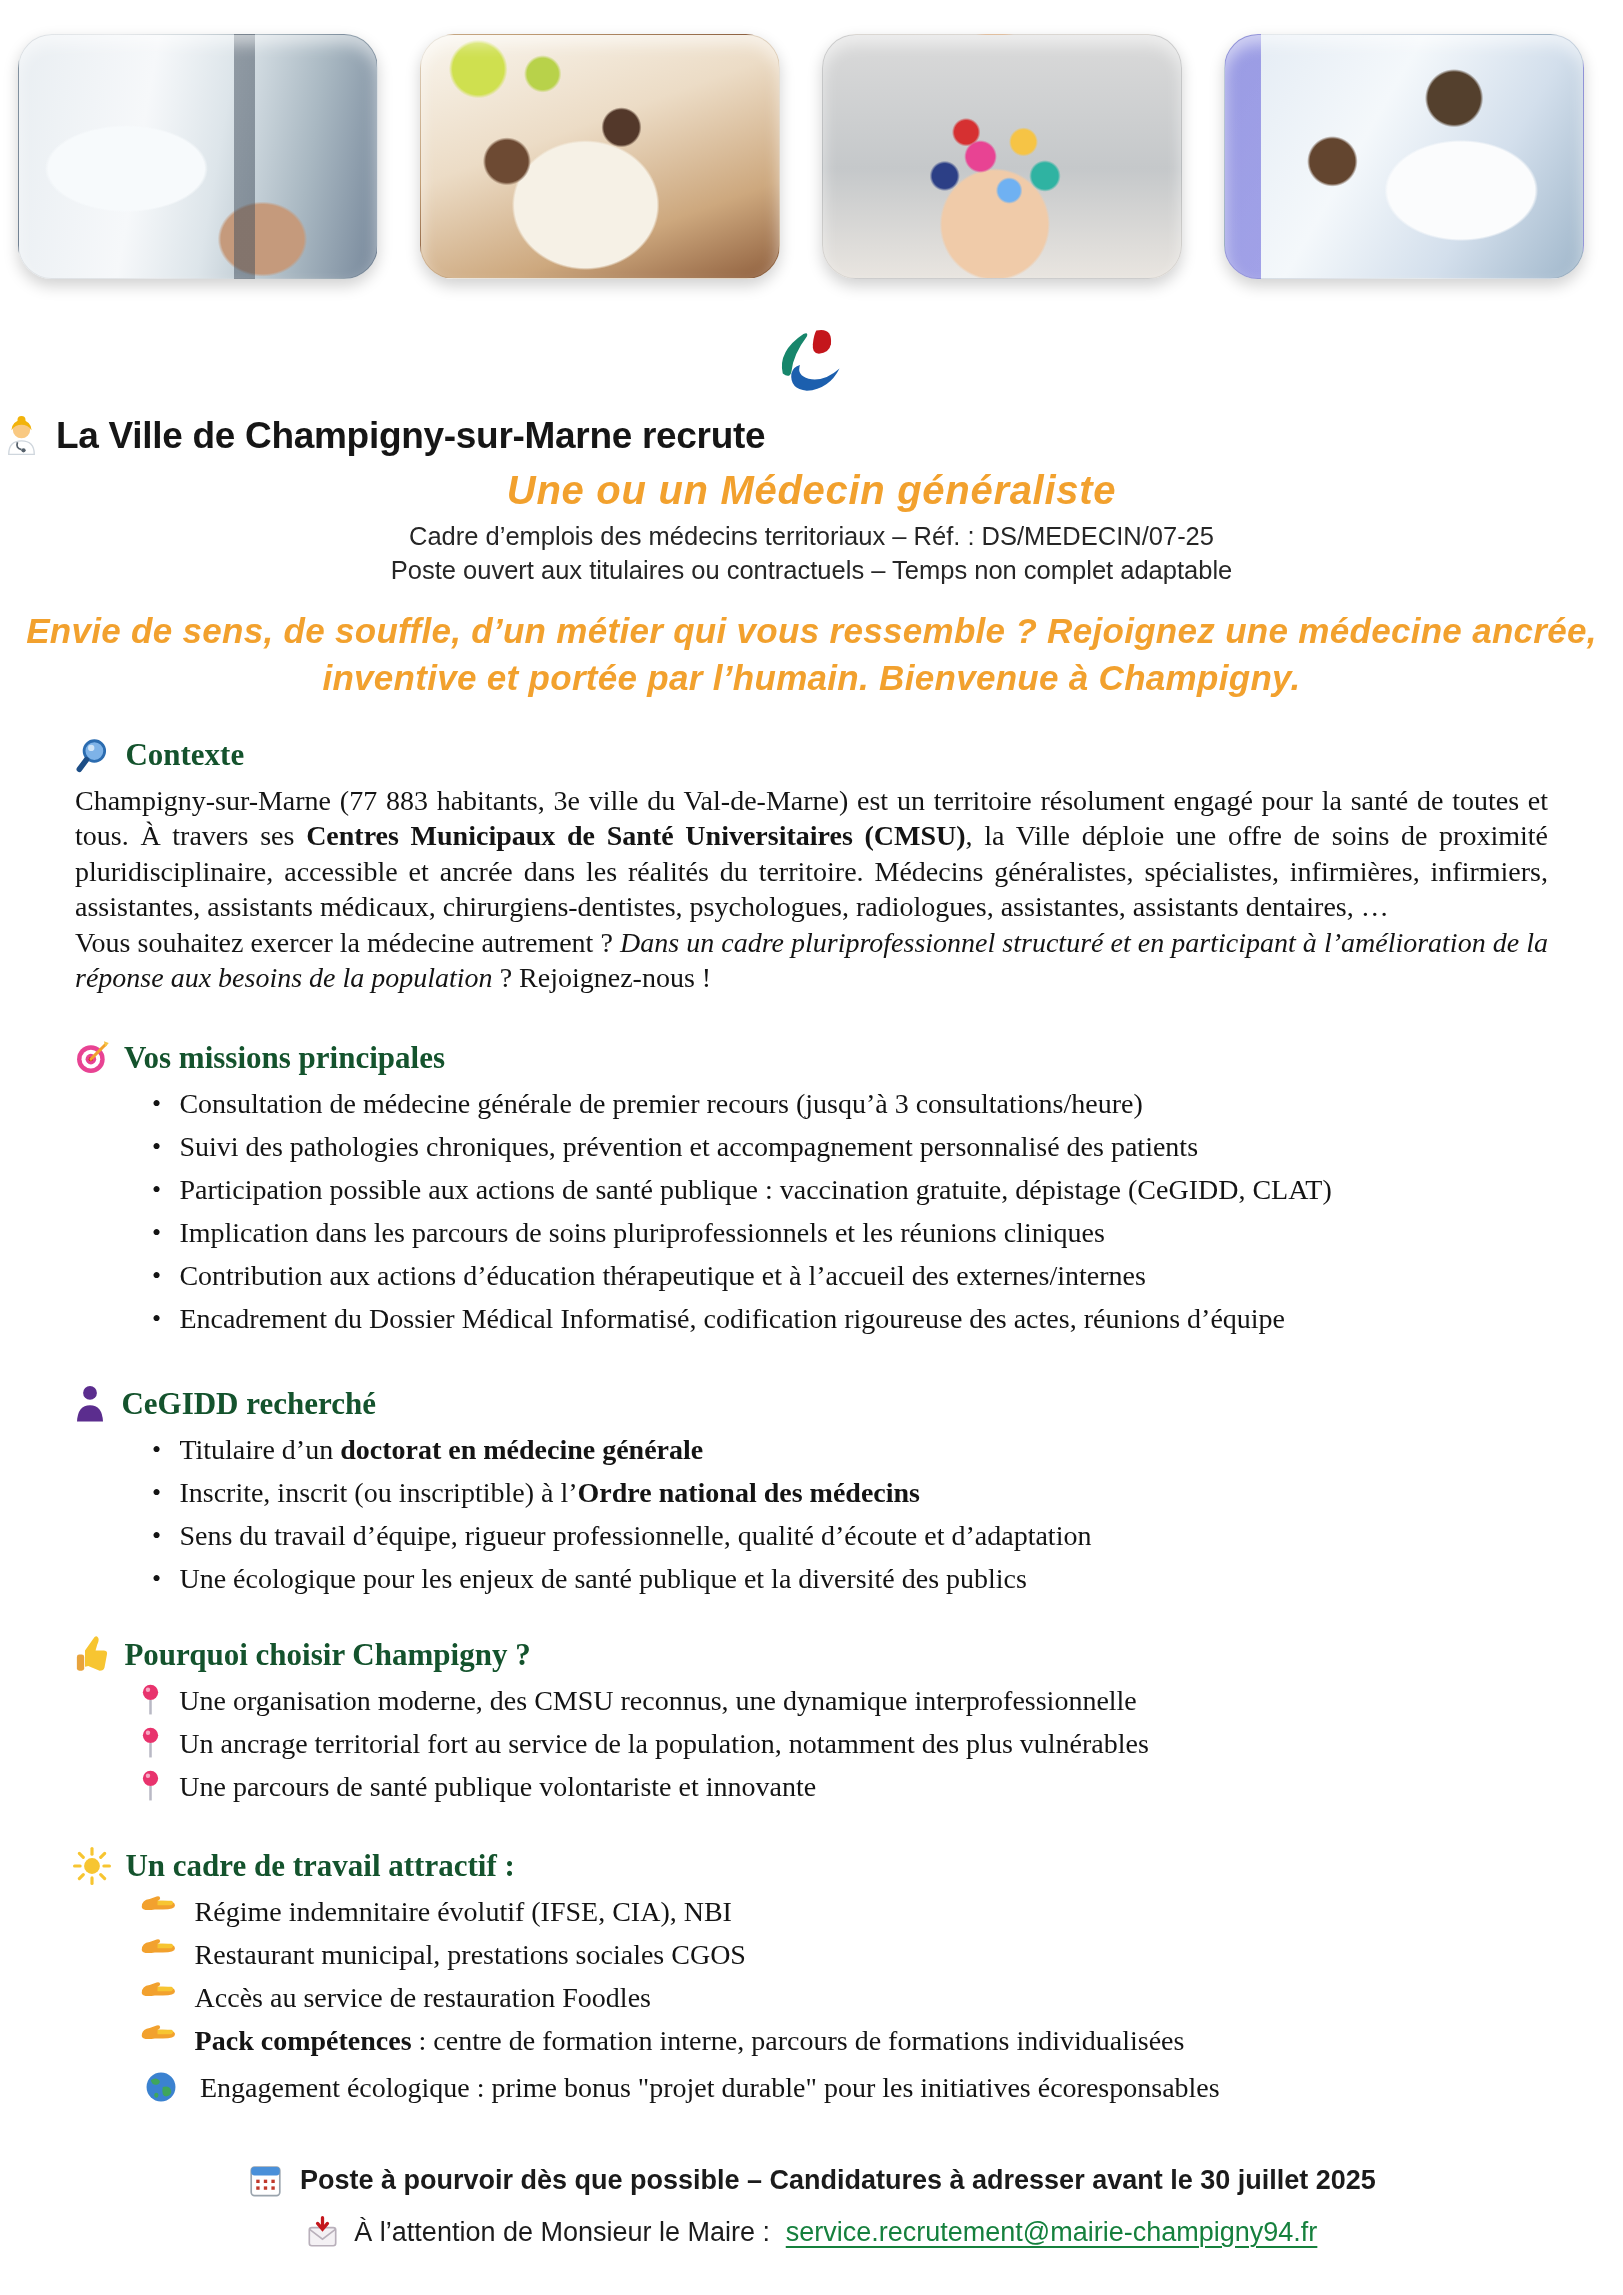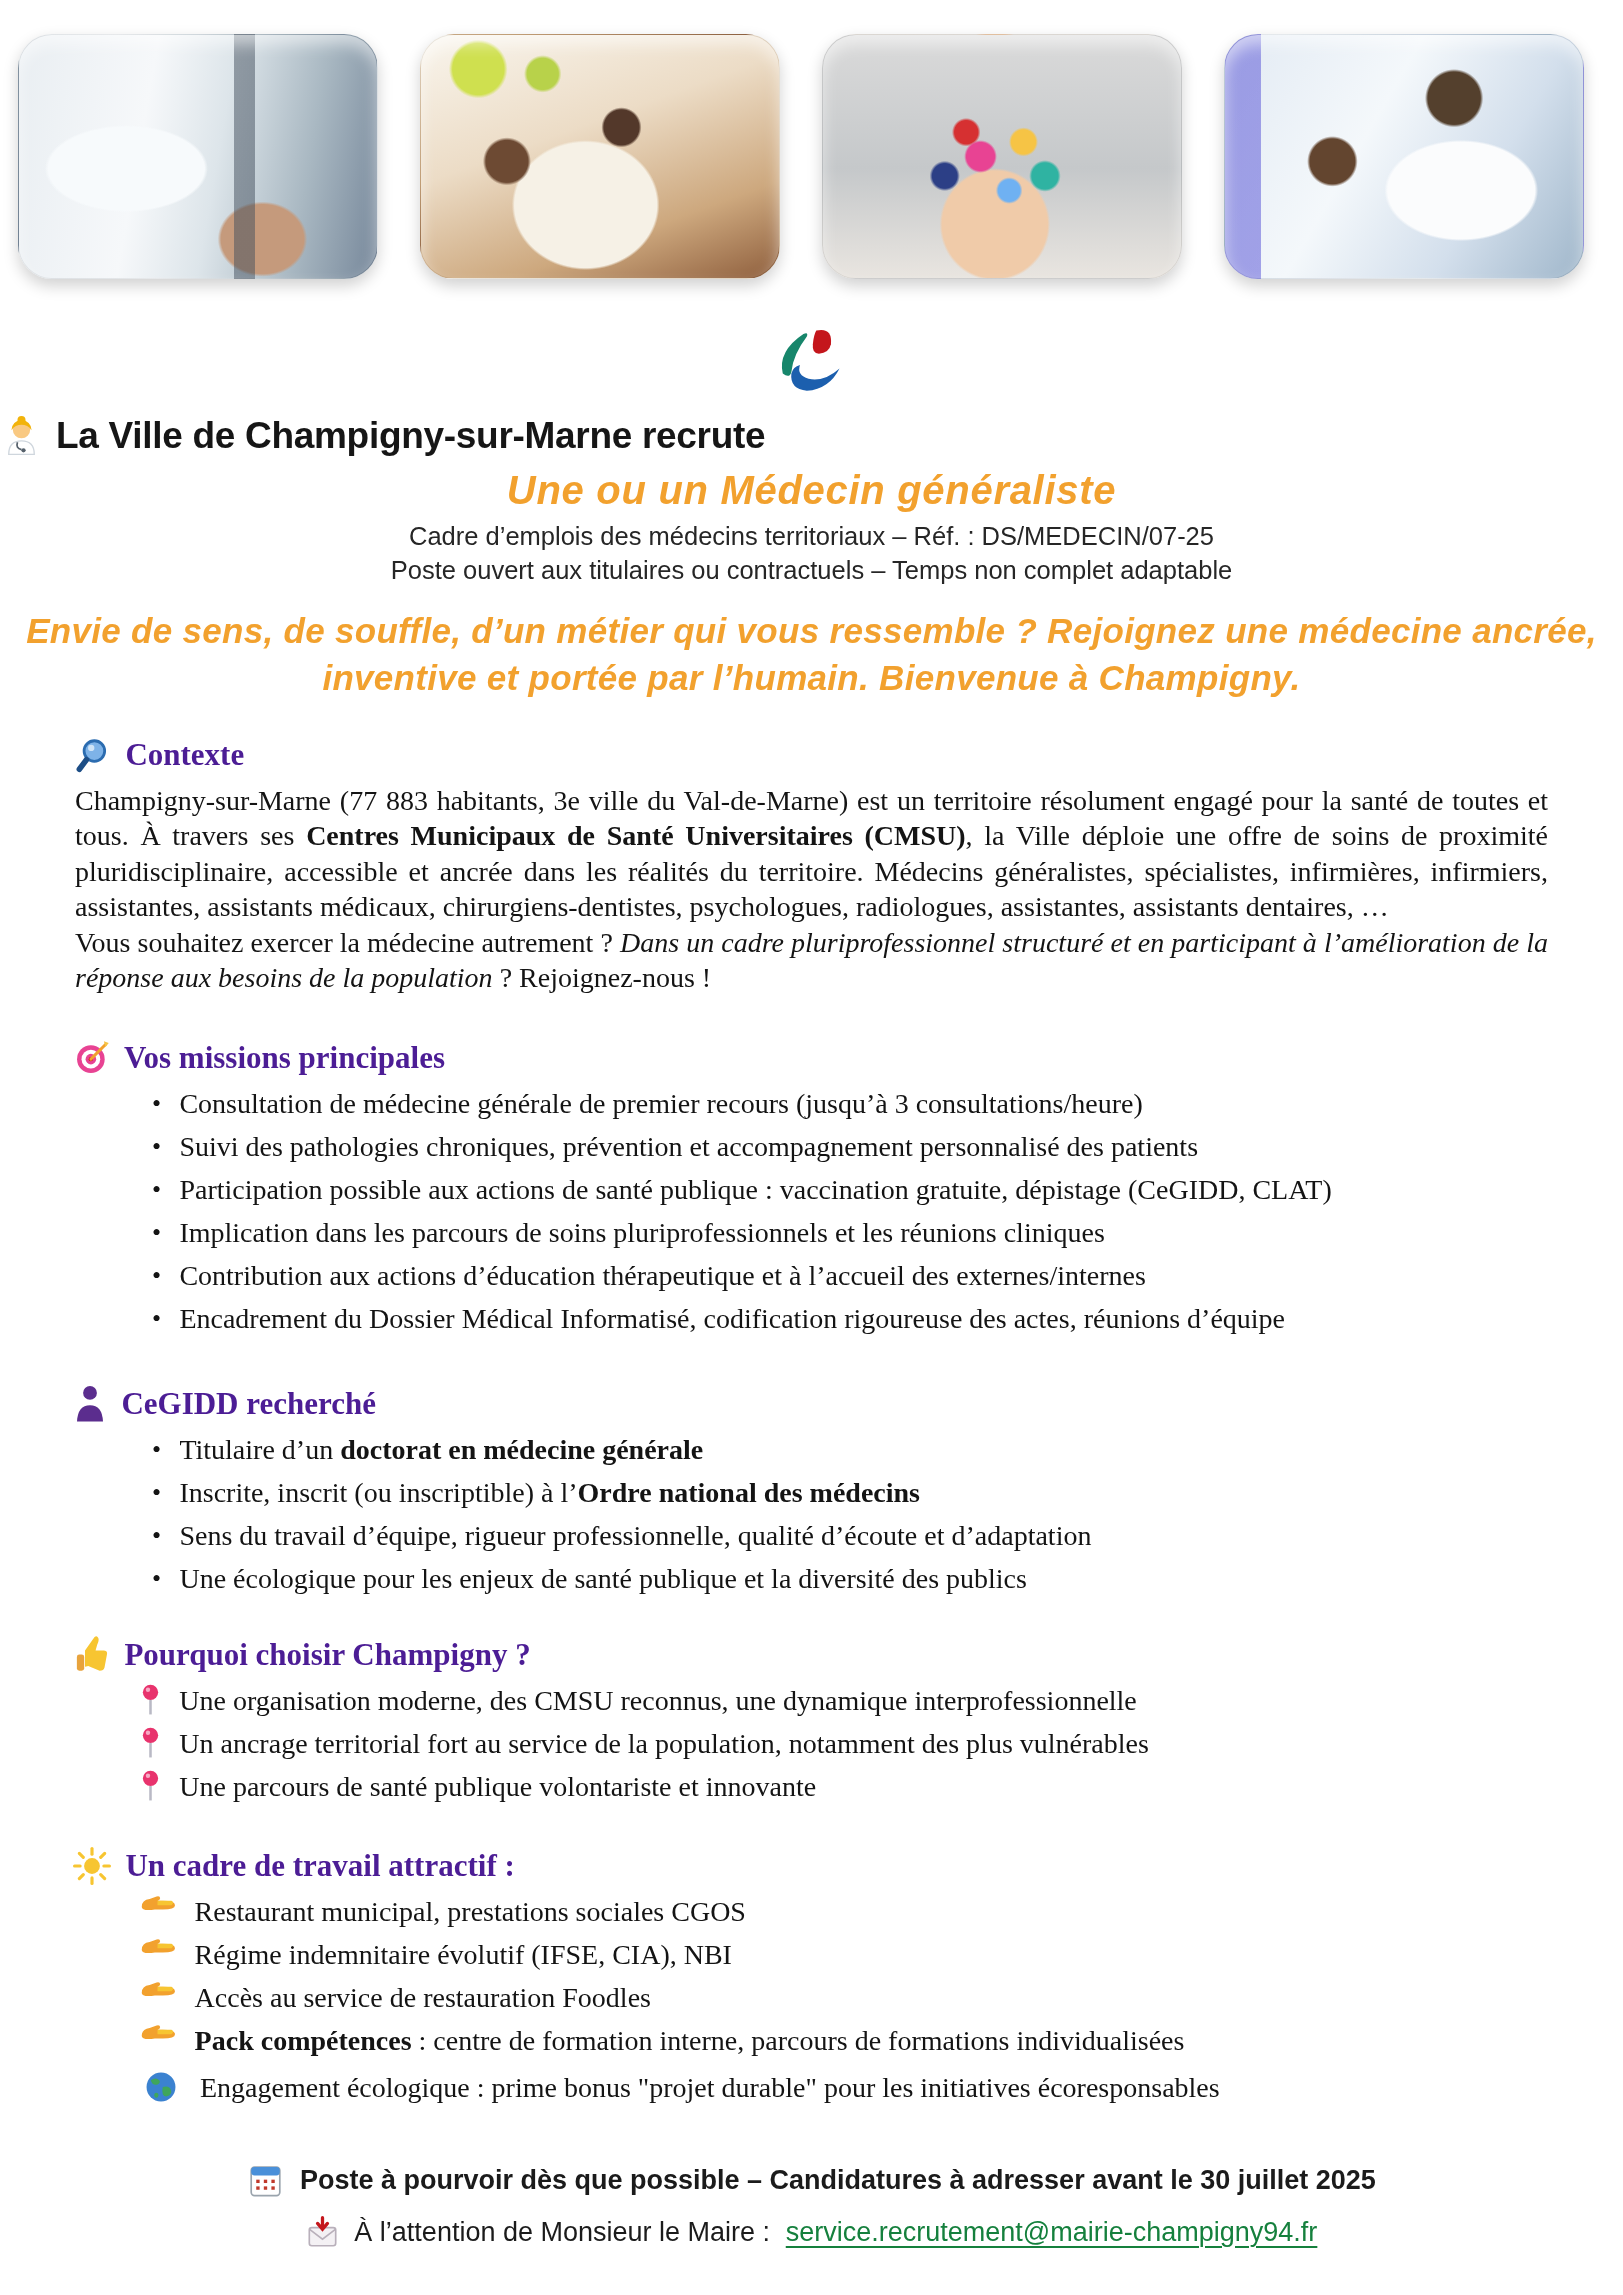--- a/index.html
+++ b/index.html
@@ -41,21 +41,21 @@
   .logo-wrap{text-align:center;margin-top:46px;height:80px;}
   .title-row{display:flex;justify-content:flex-start;align-items:center;gap:13px;margin-top:9.2px;}
   .title-row h1{margin:0;font-family:"Liberation Sans",sans-serif;font-weight:600;font-size:37px;color:#161616;letter-spacing:-0.3px;}
   .script-title{margin-top:10.5px;text-align:center;font-family:"Liberation Sans",sans-serif;font-size:40px;font-weight:700;font-style:italic;color:#F2A12E;letter-spacing:0.7px;}
   .meta{margin-top:9.2px;text-align:center;font-family:"Liberation Sans",sans-serif;font-size:25.5px;color:#262626;}
   .meta + .meta{margin-top:5.2px;}
   .banner{margin-top:22px;text-align:center;font-family:"Liberation Sans",sans-serif;font-size:35px;font-weight:700;font-style:italic;color:#F2A12E;line-height:1.35;letter-spacing:0.3px;}
 
   
   .sec-head{display:flex;align-items:center;gap:14.4px;margin:34px 75px 9.2px 73px;}
-  .sec-head h2{margin:0;font-size:31px;font-weight:700;color:#4c1d95;}
+  .sec-head h2{margin:0;font-size:31px;font-weight:700;color:#14532d;}
   .para{margin:0 75px;text-align:justify;font-size:28px;line-height:1.27;}
   .li{display:flex;align-items:flex-start;gap:18.3px;margin:0 85px 7.2px 152px;font-size:28px;line-height:1.28;}
   .li .dot{flex:0 0 auto;font-size:26px;line-height:1.3;transform:translateY(0.7px);}
   .li.pin{margin-left:140px;}
   .li.finger{margin-left:140px;gap:19.6px;}
   .li.eco{margin-left:144px;gap:22px;margin-top:10.5px;}
   .ic{flex:0 0 auto;display:inline-flex;}
 
   
   .footer{margin-top:56px;text-align:center;font-family:"Liberation Sans",sans-serif;}
@@ -241,30 +241,30 @@
     </span>
     <h2>Un cadre de travail attractif :</h2>
   </div>
   <div class="li finger">
       <span class="ic">
         <svg width="35" height="27.5" viewBox="0 0 40 30">
           <path d="M2,14 q0,-8 9,-9 l8,-3 q4,-1 4,2 q0,2 -3,3 l6,0 q14,0 14,5 q0,5 -14,5 l-9,0 q-15,2 -15,-3 Z" fill="#F2A12E"></path>
           <path d="M20,7 l16,0 q4,2 0,5 l-16,0 Z" fill="#F7C531"></path>
         </svg>
       </span>
-      <span>Restaurant municipal, prestations sociales CGOS</span>
+      <span>Régime indemnitaire évolutif (IFSE, CIA), NBI</span>
     </div>
   <div class="li finger">
       <span class="ic">
         <svg width="35" height="27.5" viewBox="0 0 40 30">
           <path d="M2,14 q0,-8 9,-9 l8,-3 q4,-1 4,2 q0,2 -3,3 l6,0 q14,0 14,5 q0,5 -14,5 l-9,0 q-15,2 -15,-3 Z" fill="#F2A12E"></path>
           <path d="M20,7 l16,0 q4,2 0,5 l-16,0 Z" fill="#F7C531"></path>
         </svg>
       </span>
-      <span>Régime indemnitaire évolutif (IFSE, CIA), NBI</span>
+      <span>Restaurant municipal, prestations sociales CGOS</span>
     </div>
   <div class="li finger">
       <span class="ic">
         <svg width="35" height="27.5" viewBox="0 0 40 30">
           <path d="M2,14 q0,-8 9,-9 l8,-3 q4,-1 4,2 q0,2 -3,3 l6,0 q14,0 14,5 q0,5 -14,5 l-9,0 q-15,2 -15,-3 Z" fill="#F2A12E"></path>
           <path d="M20,7 l16,0 q4,2 0,5 l-16,0 Z" fill="#F7C531"></path>
         </svg>
       </span>
       <span>Accès au service de restauration Foodles</span>
     </div>

